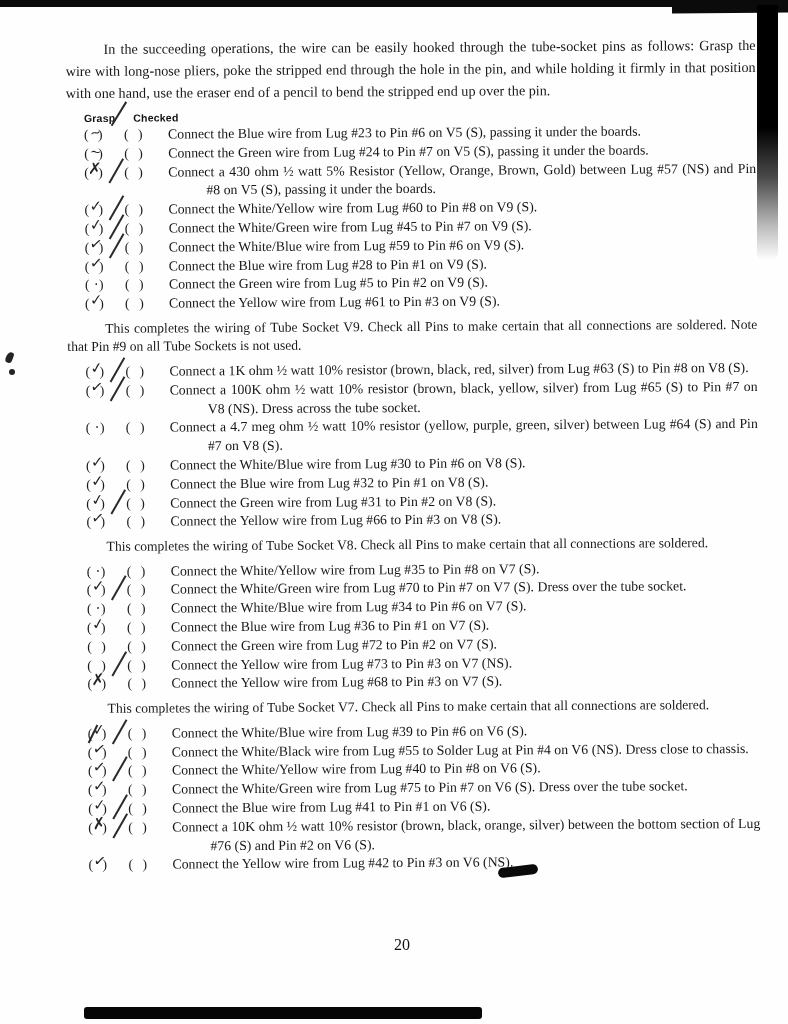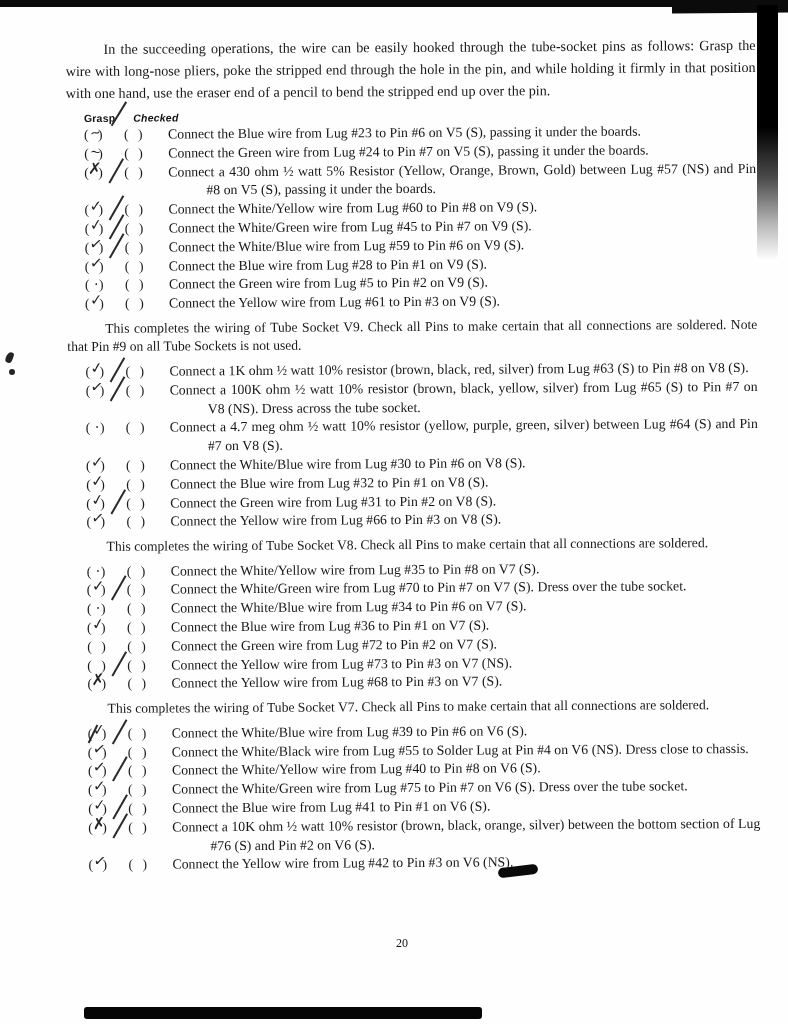--- a/index.html
+++ b/index.html
@@ -15,21 +15,21 @@
   }
   .intro{
     margin:0;font-size:14.2px;line-height:22px;
     text-align:justify;text-indent:38px;color:#191919;
   }
   .col-header{
     position:relative;margin:8px 0 2px 0;padding-left:18px;
     font-family:"Liberation Sans", sans-serif;font-weight:bold;
     font-size:10.5px;letter-spacing:.2px;color:#111;
   }
-  .col-header .checked-label{margin-left:18px;font-style:italic;}
+  .col-header .checked-label{margin-left:18px;}
   .header-slash{
     position:absolute;left:52px;top:-12px;width:2px;height:28px;
     background:#2a2a2a;transform:rotate(32deg);
   }
   .row{
     display:flex;align-items:flex-start;
     padding-left:18px;margin:0;
     font-size:13.8px;line-height:18.8px;
   }
   .cell{flex:none;position:relative;}
@@ -51,21 +51,21 @@
   .item-text{
     flex:1;text-align:justify;
     padding-left:38px;text-indent:-38px;color:#171717;
   }
   .note{
     margin:6px 0;font-size:13.6px;line-height:18.5px;
     text-align:justify;text-indent:38px;color:#191919;
   }
   .page-number{
     position:absolute;left:0;right:0;top:936px;
-    text-align:center;font-size:12px;color:#111;padding-left:16px;
+    text-align:center;font-size:16px;color:#111;padding-left:16px;
   }
   
   .art-top{position:absolute;left:0;top:0;width:788px;height:7px;background:#0b0b0b;}
   .art-top-right{position:absolute;left:672px;top:0;width:116px;height:13px;background:#0b0b0b;transform:skewY(-0.6deg);}
   .art-right{
     position:absolute;left:757px;top:5px;width:21px;height:255px;
     background:linear-gradient(to bottom,#000 0%,#000 48%,rgba(0,0,0,.7) 68%,rgba(0,0,0,.28) 86%,rgba(0,0,0,0) 100%);
     border-radius:0 0 6px 6px;
   }
   .art-bottom{position:absolute;left:84px;top:1007px;width:398px;height:12px;background:#060606;border-radius:3px;}

